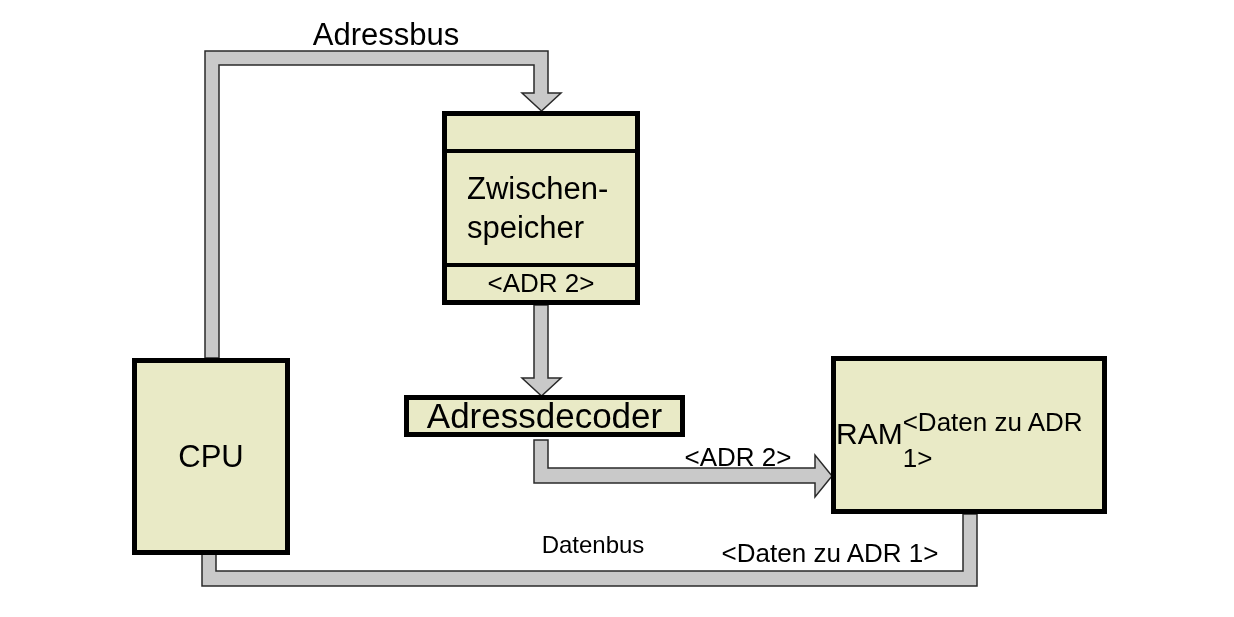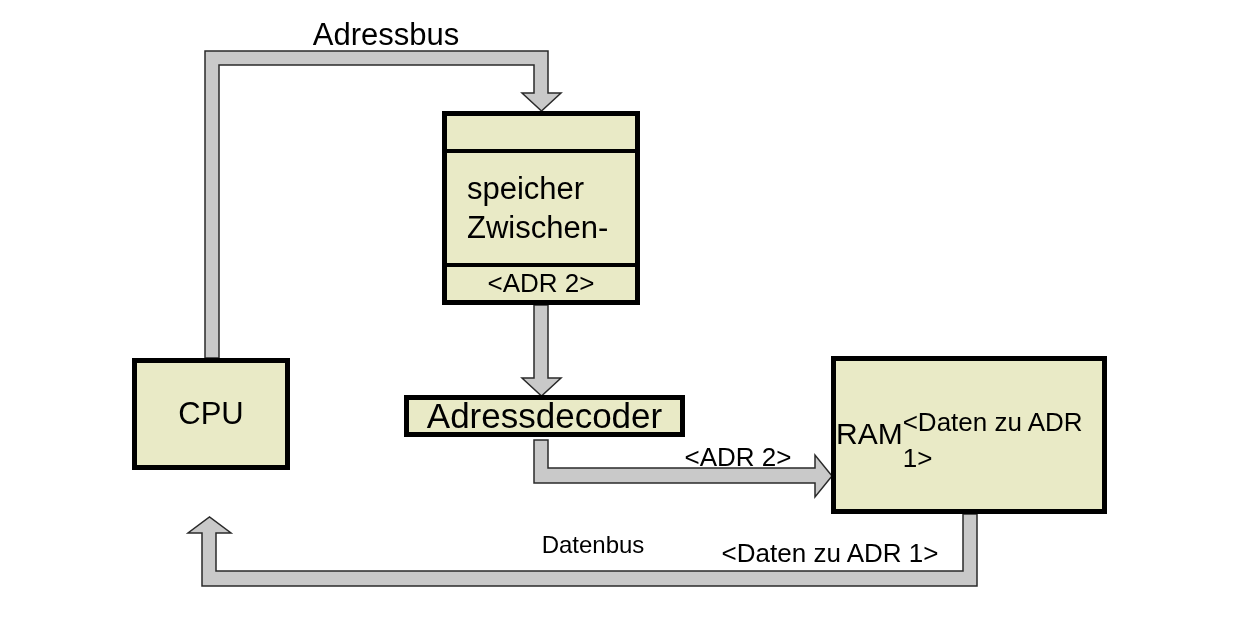--- a/index.html
+++ b/index.html
@@ -28,21 +28,21 @@
     z-index: 1;
   }
   .box {
     position: absolute;
     background: var(--box-fill);
     border: 5px solid var(--box-border);
     box-sizing: border-box;
     z-index: 2;
   }
   .box-cpu {
-    left: 132px; top: 358px; width: 158px; height: 112px;
+    left: 132px; top: 358px; width: 158px; height: 197px;
     display: flex; align-items: center; justify-content: center;
     font-size: 31px;
   }
   .box-buffer {
     left: 442px; top: 111px; width: 198px; height: 194px;
     display: flex; flex-direction: column;
   }
   .buffer-row-top { height: 33px; flex: none; border-bottom: 4px solid var(--box-border); }
   .buffer-row-title {
     flex: 1 1 auto;
@@ -95,22 +95,22 @@
     <polygon style="fill:var(--bus-fill);stroke:var(--bus-outline);stroke-width:1.5" points="963,514 963,571 216,571 216,533 231,533 209.5,517 188,533 202,533 202,586 977,586 977,514"></polygon>
   </svg>
 
   <div class="box box-cpu">
     <span>CPU</span>
   </div>
 
   <div class="box box-buffer">
     <div class="buffer-row-top"></div>
     <div class="buffer-row-title">
+      <span>Zwischen-</span>
       <span>speicher</span>
-      <span>Zwischen-</span>
     </div>
     <div class="buffer-row-slot">
       <span>&lt;ADR 2&gt;</span>
     </div>
   </div>
 
   <div class="box box-decoder">
     <span>Adressdecoder</span>
   </div>
 

